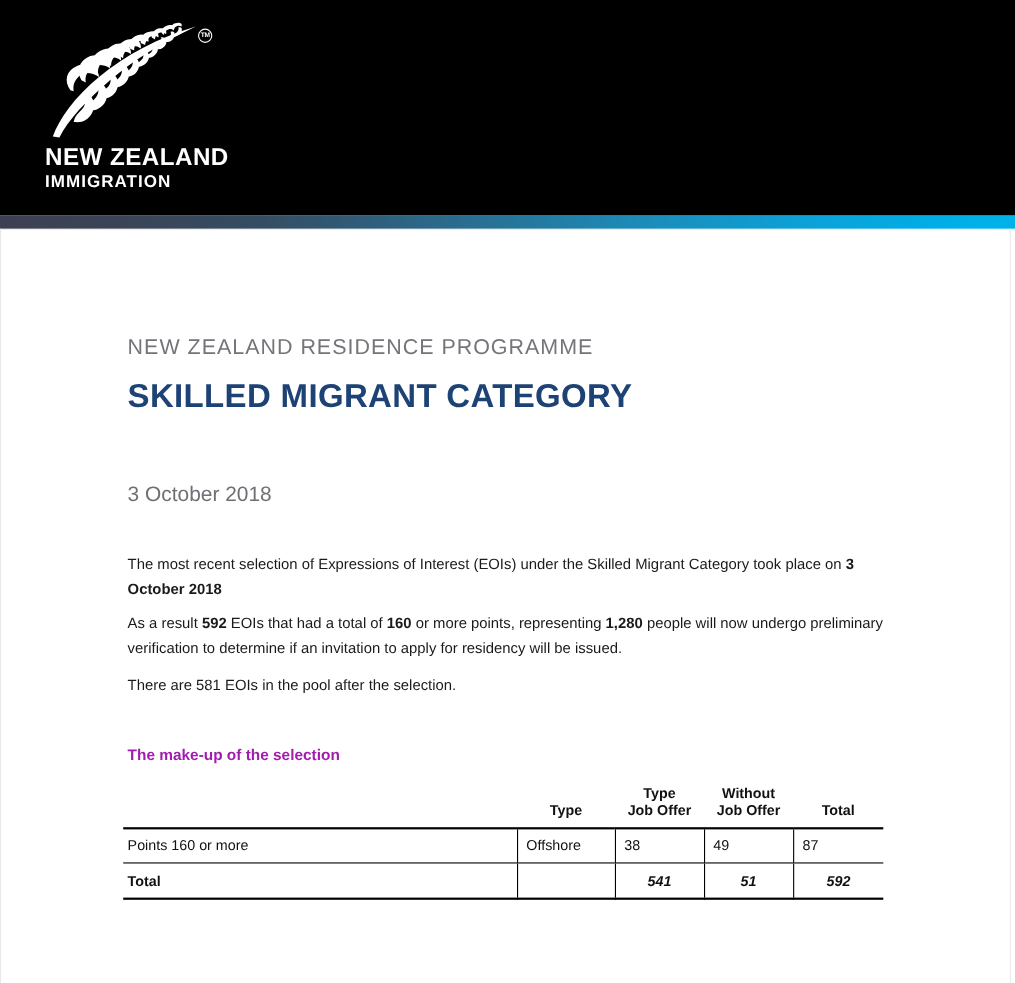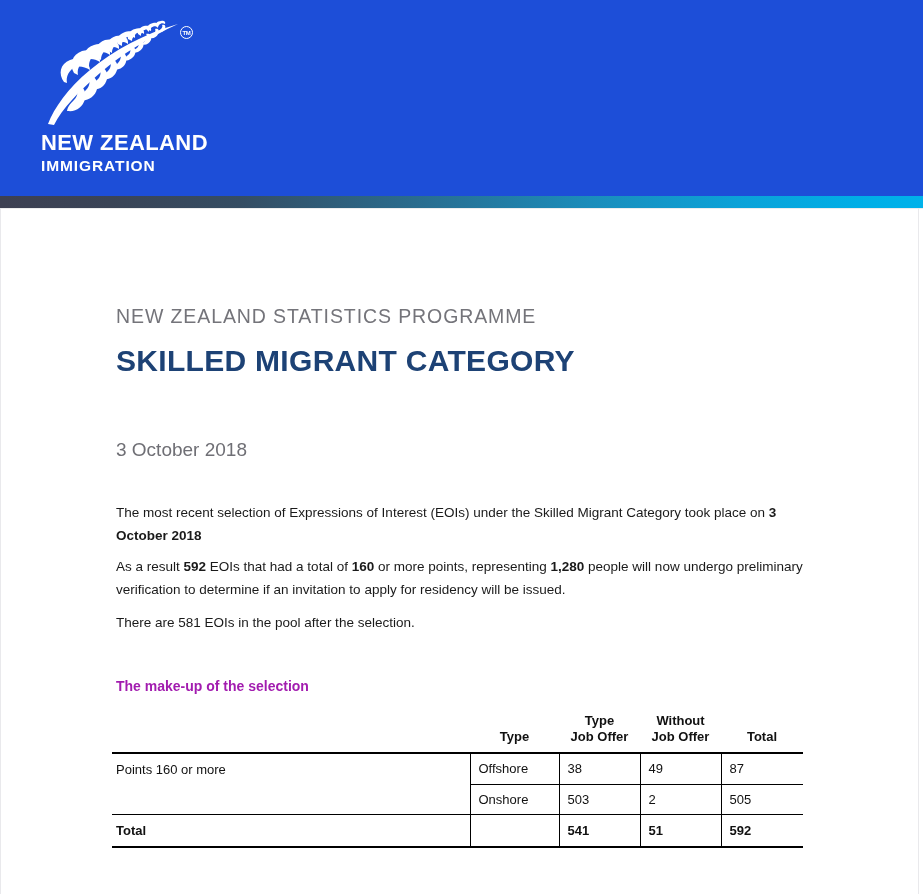--- a/index.html
+++ b/index.html
@@ -21,21 +21,21 @@
     box-sizing: border-box;
   }
 
   
   .header-band {
     position: absolute;
     left: 0;
     top: 0;
     width: 923px;
     height: 196px;
-    background: #1d4ed8;
+    background: #000000;
   }
 
   .logo-block {
     position: absolute;
     left: 38px;
     top: 18px;
     width: 200px;
     height: 155px;
   }
 
@@ -263,21 +263,22 @@
     padding: 0 8px;
     box-sizing: border-box;
     font-weight: bold;
   }
   .total-row td.label {
     border-left: none;
     padding-left: 4px;
     text-align: left;
   }
   .total-row td.num {
-    text-align: left;
+    text-align: center;
+    font-style: italic;
   }
   .rule-bottom td {
     height: 0;
     border-top: 2.5px solid #000000;
     padding: 0;
   }
 </style>
 </head>
 <body>
 
@@ -321,21 +322,21 @@
       <div class="logo-title">NEW ZEALAND</div>
       <div class="logo-sub">IMMIGRATION</div>
     </div>
   </div>
 
   <div class="accent-bar"></div>
   <div class="page-edge-top"></div>
   <div class="page-edge-left"></div>
   <div class="page-edge-right"></div>
 
-  <div class="eyebrow">NEW ZEALAND STATISTICS PROGRAMME</div>
+  <div class="eyebrow">NEW ZEALAND RESIDENCE PROGRAMME</div>
   <div class="title-line title-line-1">SKILLED MIGRANT CATEGORY</div>
   <div class="doc-date">3 October 2018</div>
 
   <div class="body-copy para-1">
     <span>The most recent selection of Expressions of Interest (EOIs) under the Skilled Migrant Category took place on </span><b>3 October 2018</b>
   </div>
 
   <div class="body-copy para-2">
     <span>As a result </span><b>592</b><span> EOIs that had a total of </span><b>160</b><span> or more points, representing </span><b>1,280</b><span> people will now undergo preliminary verification to determine if an invitation to apply for residency will be issued.</span>
   </div>
@@ -371,27 +372,20 @@
       </tr>
     </thead>
     <tbody>
       <tr class="data-row row-1">
         <td class="label">Points 160 or more</td>
         <td class="type">Offshore</td>
         <td class="num">38</td>
         <td class="num">49</td>
         <td class="num">87</td>
       </tr>
-      <tr class="data-row row-2">
-        <td class="label"></td>
-        <td class="type">Onshore</td>
-        <td class="num">503</td>
-        <td class="num">2</td>
-        <td class="num">505</td>
-      </tr>
       <tr class="total-sep">
         <td colspan="5"></td>
       </tr>
       <tr class="total-row">
         <td class="label">Total</td>
         <td class="type"></td>
         <td class="num">541</td>
         <td class="num">51</td>
         <td class="num">592</td>
       </tr>

